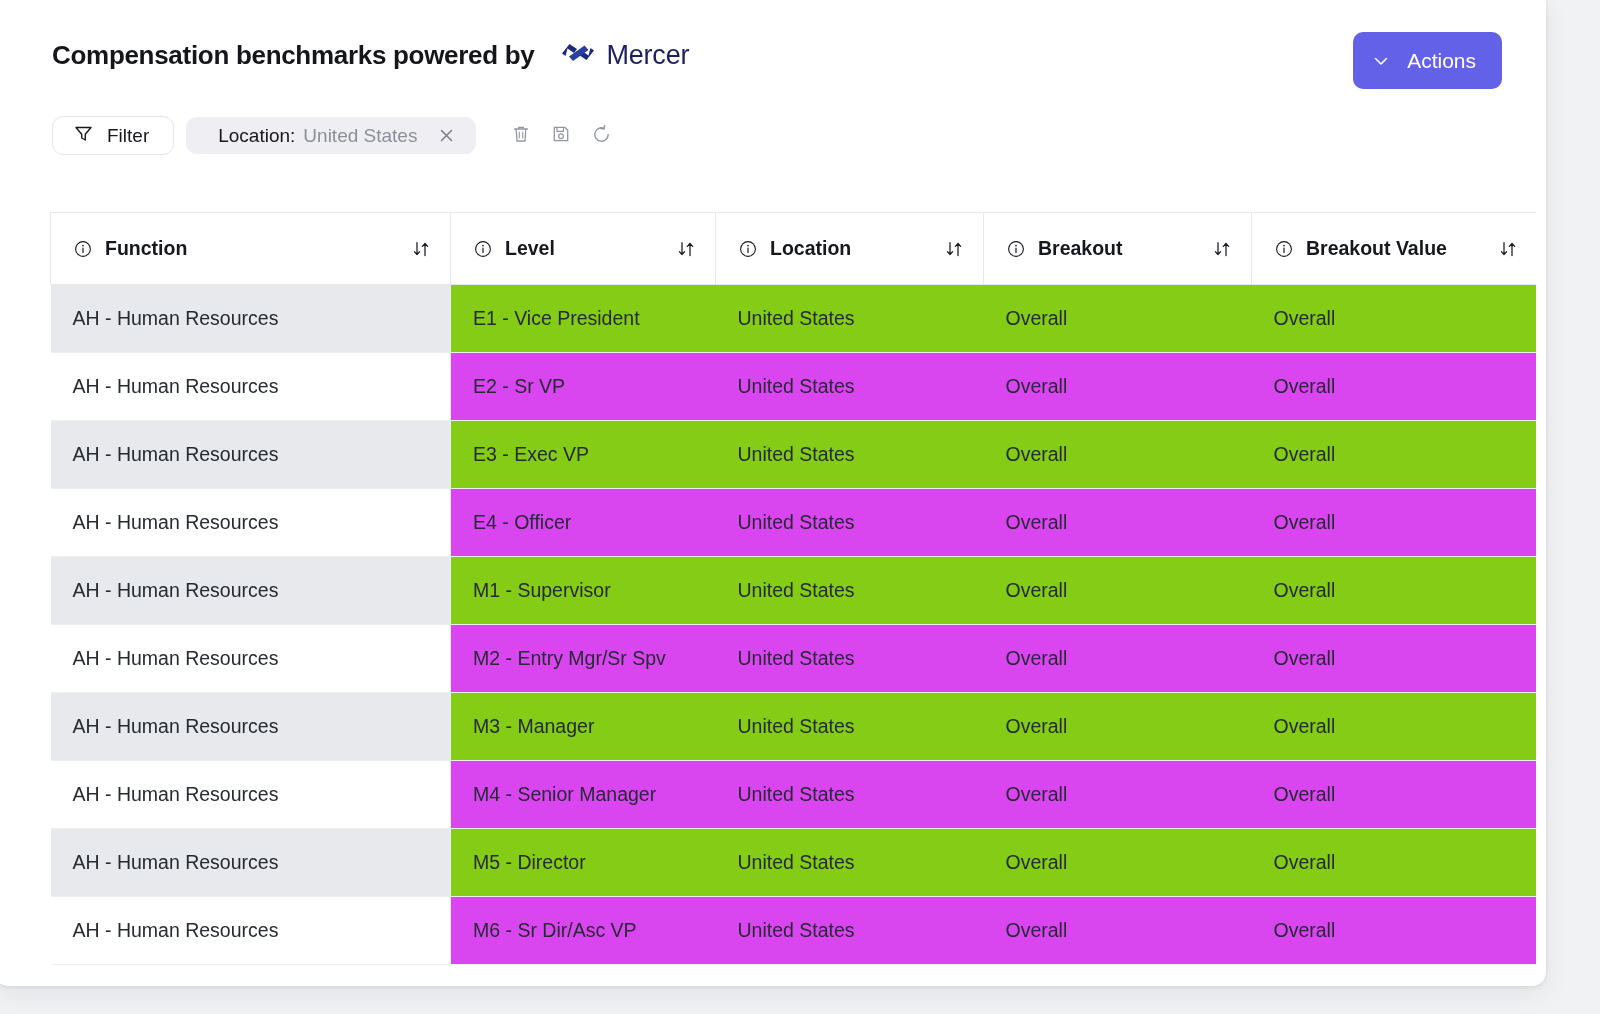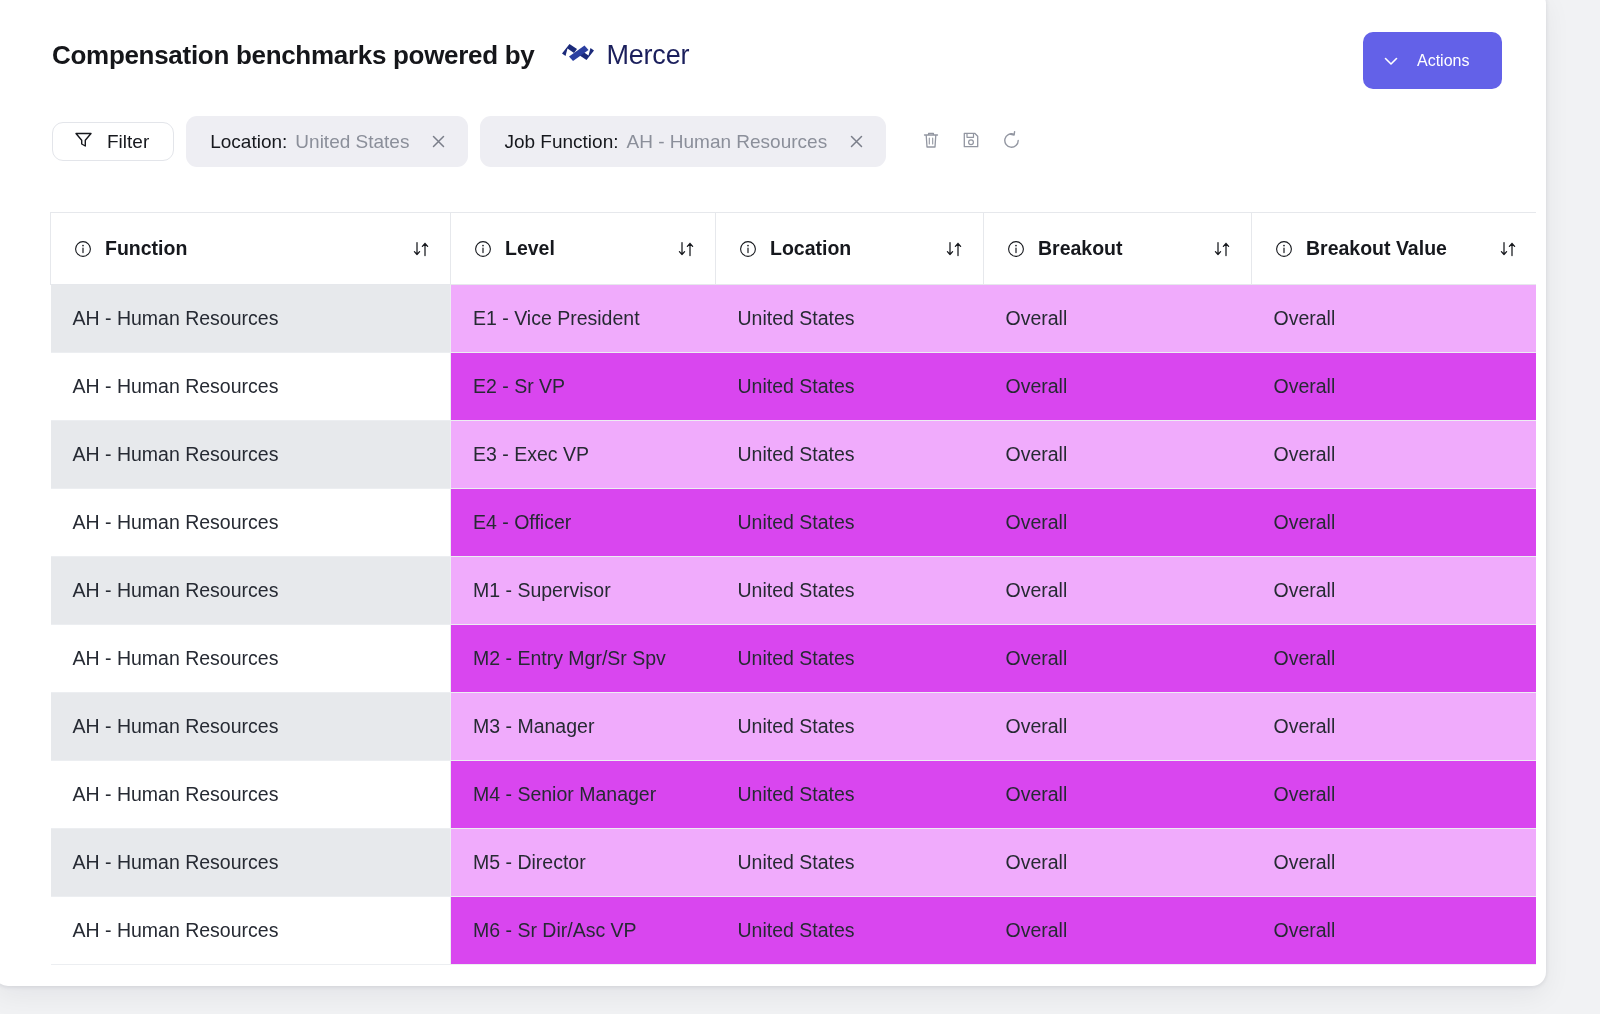--- a/index.html
+++ b/index.html
@@ -68,21 +68,21 @@
     height: 57px;
     min-width: 139px;
     padding: 0 26px 0 18px;
     background: #6361e8;
     color: #ffffff;
     border: none;
     border-radius: 10px;
     display: flex;
     align-items: center;
     gap: 16px;
-    font-size: 16px;
+    font-size: 21px;
     font-family: "Liberation Sans", sans-serif;
     font-weight: 400;
     cursor: pointer;
   }
   .actions-button svg { display: block; }
   .actions-label { white-space: nowrap; }
 
   
   .filter-bar {
     position: absolute;
@@ -100,22 +100,22 @@
     border-radius: 11px;
     display: flex;
     align-items: center;
     gap: 13px;
     font-size: 19px;
     color: #16181d;
     font-family: "Liberation Sans", sans-serif;
     cursor: pointer;
   }
   .chip {
-    height: 51px;
-    padding: 0 20px 0 24px;
+    height: 37px;
+    padding: 0 20px 0 32px;
     background: #eeeef3;
     border-radius: 11px;
     display: flex;
     align-items: center;
     gap: 8px;
     font-size: 19px;
     cursor: pointer;
   }
   .chip-key { color: #16181d; white-space: nowrap; }
   .chip-val { color: #8b8f9a; white-space: nowrap; }
@@ -187,21 +187,21 @@
     height: 68px;
     padding: 0 18px 0 22px;
     font-size: 19.5px;
     color: #262a33;
     border-bottom: 1px solid #eceef1;
     vertical-align: middle;
     white-space: nowrap;
     overflow: hidden;
     text-overflow: ellipsis;
   }
-  tbody tr.odd td { background: #f0abfc; }
+  tbody tr.odd td { background: #84cc16; }
   tbody tr.even td { background: #d946ef; }
   tbody tr.odd td:first-child { background: #e7e9ec; }
   tbody tr.even td:first-child { background: #ffffff; }
   tbody td:first-child { border-right: 1px solid #eceef1; }
 
   
   col.c-function { width: 400px; }
   col.c-level    { width: 265px; }
   col.c-location { width: 268px; }
   col.c-breakout { width: 268px; }
@@ -252,29 +252,20 @@
     <div class="chip">
       <span class="chip-key">Location:</span>
       <span class="chip-val">United States</span>
       <span class="chip-x">
         <svg width="19" height="19" viewBox="0 0 19 19" fill="none" aria-hidden="true">
           <path d="M4.5 4.5 L14.5 14.5 M14.5 4.5 L4.5 14.5" stroke="#7a7e89" stroke-width="1.5" stroke-linecap="round"></path>
         </svg>
       </span>
     </div>
 
-    <div class="chip">
-      <span class="chip-key">Job Function:</span>
-      <span class="chip-val">AH - Human Resources</span>
-      <span class="chip-x">
-        <svg width="19" height="19" viewBox="0 0 19 19" fill="none" aria-hidden="true">
-          <path d="M4.5 4.5 L14.5 14.5 M14.5 4.5 L4.5 14.5" stroke="#7a7e89" stroke-width="1.5" stroke-linecap="round"></path>
-        </svg>
-      </span>
-    </div>
 
     <div class="tool-group">
       <button class="icon-btn">
         <span>
           <svg width="22" height="22" viewBox="0 0 22 22" fill="none" aria-hidden="true">
             <path d="M4.5 6 H17.5" stroke="#9296a1" stroke-width="1.3" stroke-linecap="round"></path>
             <path d="M8.6 6 V4.4 H13.4 V6" stroke="#9296a1" stroke-width="1.3" stroke-linejoin="round"></path>
             <path d="M6.2 6 L7 18 H15 L15.8 6" stroke="#9296a1" stroke-width="1.3" stroke-linejoin="round"></path>
             <path d="M9.3 9 V15 M12.7 9 V15" stroke="#9296a1" stroke-width="1.1" stroke-linecap="round"></path>
           </svg>

